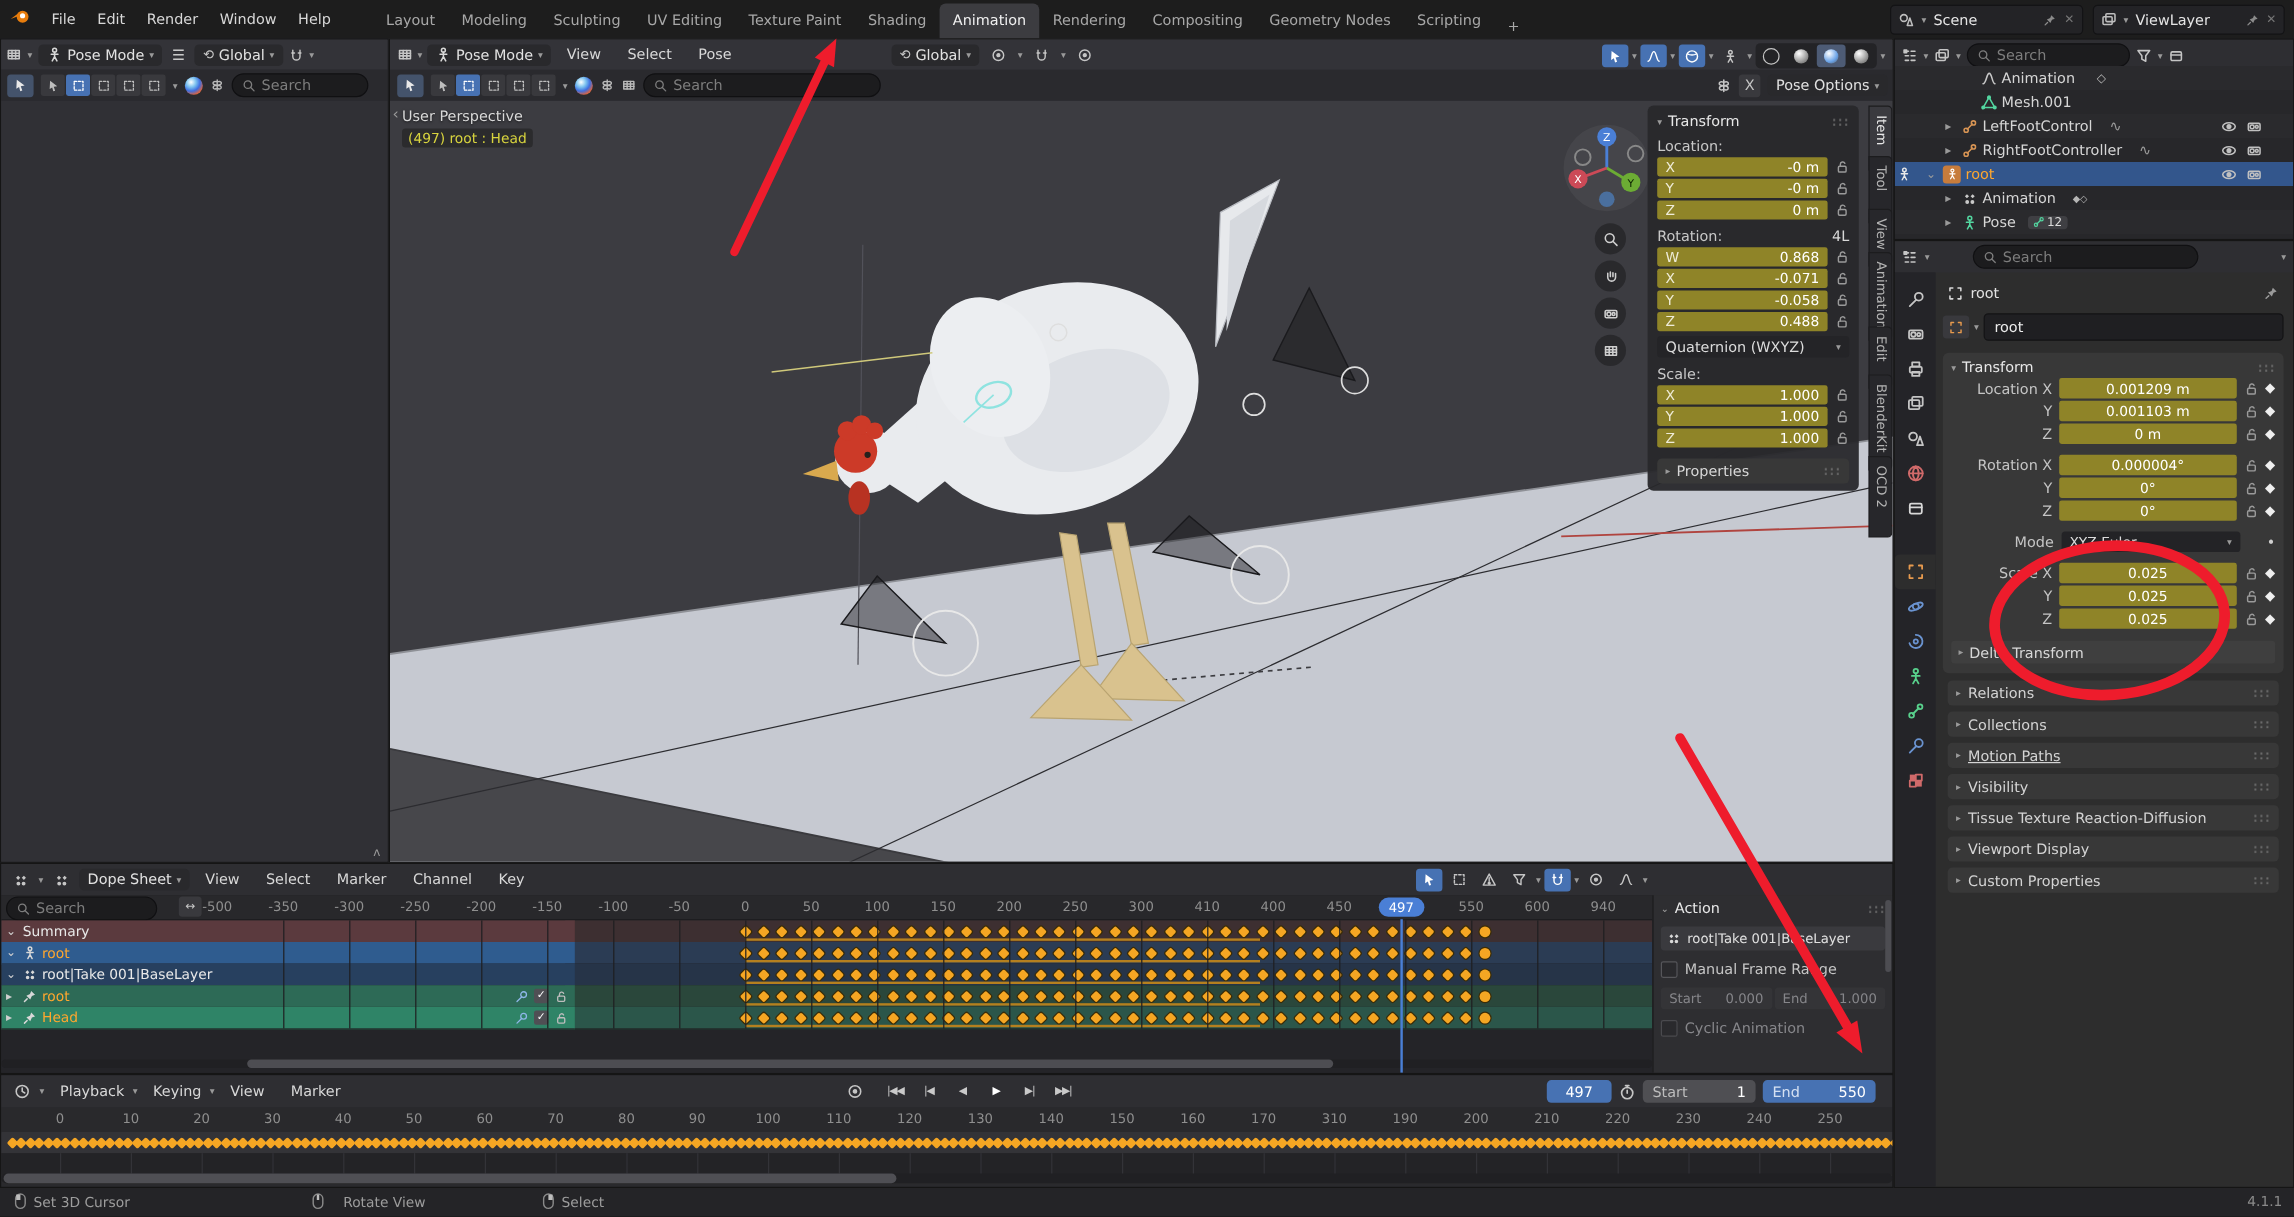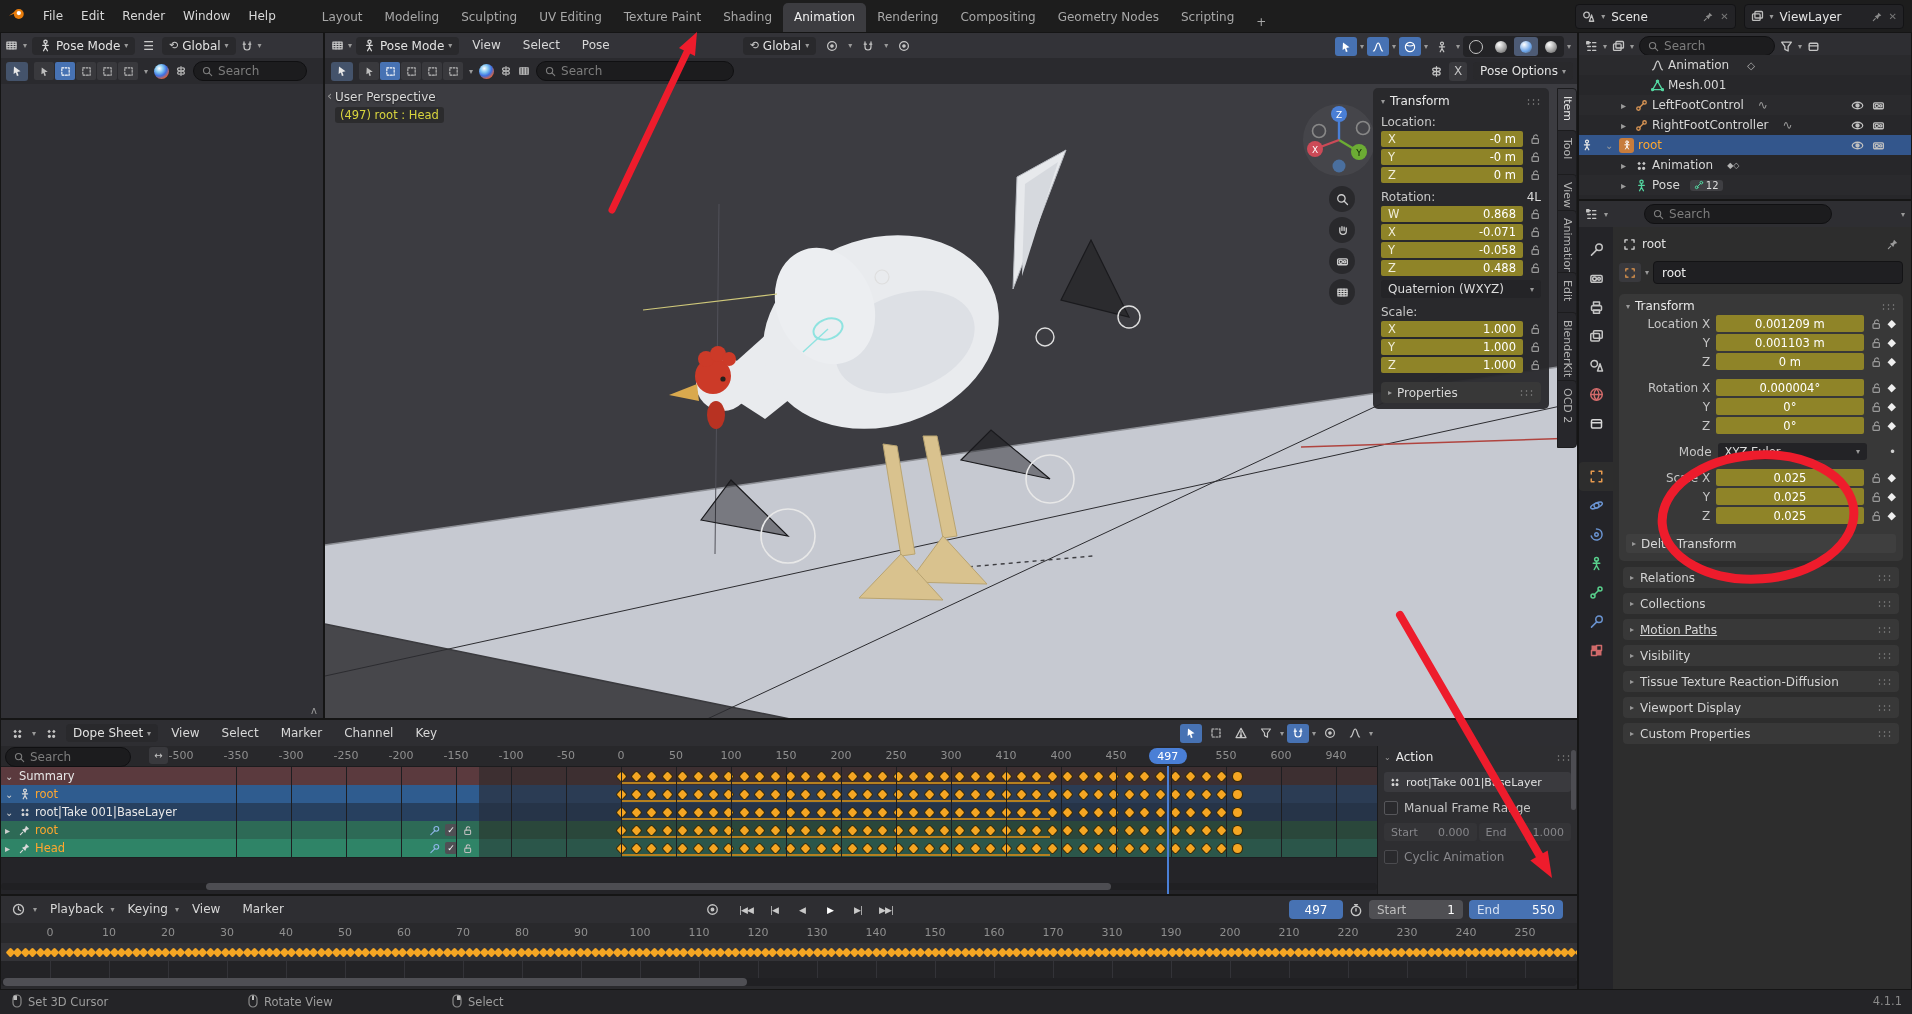--- a/index.html
+++ b/index.html
@@ -2008,21 +2008,21 @@
       </div>
     </div>
   <div id="statusbar" class="region row" style="left:0;top:990px;width:1912px;height:24px;background:#242427;border:none;">
       <div class="row" style="position: absolute; left: 12px; gap: 6px; color: rgb(157, 157, 157); font-size: 11.5px;">
         <span><svg width="10" height="14" viewBox="0 0 10 14">
             <rect x="1" y="1" width="8" height="12" rx="4" fill="none" stroke="#8a8a8a" stroke-width="1.2"></rect>
             <path d="M1.5 1.5 H5 V6 H1.5 Z" fill="#bdbdbd"></path>
           </svg></span>
         <span>Set 3D Cursor</span>
       </div>
-      <div class="row" style="position: absolute; left: 228px; gap: 6px; color: rgb(157, 157, 157); font-size: 11.5px; padding-left: 20px;">
+      <div class="row" style="position: absolute; left: 240px; gap: 16px; color: rgb(157, 157, 157); font-size: 11.5px; padding-left: 20px;">
         <span><svg width="10" height="14" viewBox="0 0 10 14">
             <rect x="1" y="1" width="8" height="12" rx="4" fill="none" stroke="#8a8a8a" stroke-width="1.2"></rect>
             <path d="M4 1.5 H6 V6 H4 Z" fill="#bdbdbd"></path>
           </svg></span>
         <span>Rotate View</span>
       </div>
       <div class="row" style="position: absolute; left: 452px; gap: 6px; color: rgb(157, 157, 157); font-size: 11.5px;">
         <span><svg width="10" height="14" viewBox="0 0 10 14">
             <rect x="1" y="1" width="8" height="12" rx="4" fill="none" stroke="#8a8a8a" stroke-width="1.2"></rect>
             <path d="M5 1.5 H8.5 V6 H5 Z" fill="#bdbdbd"></path>

